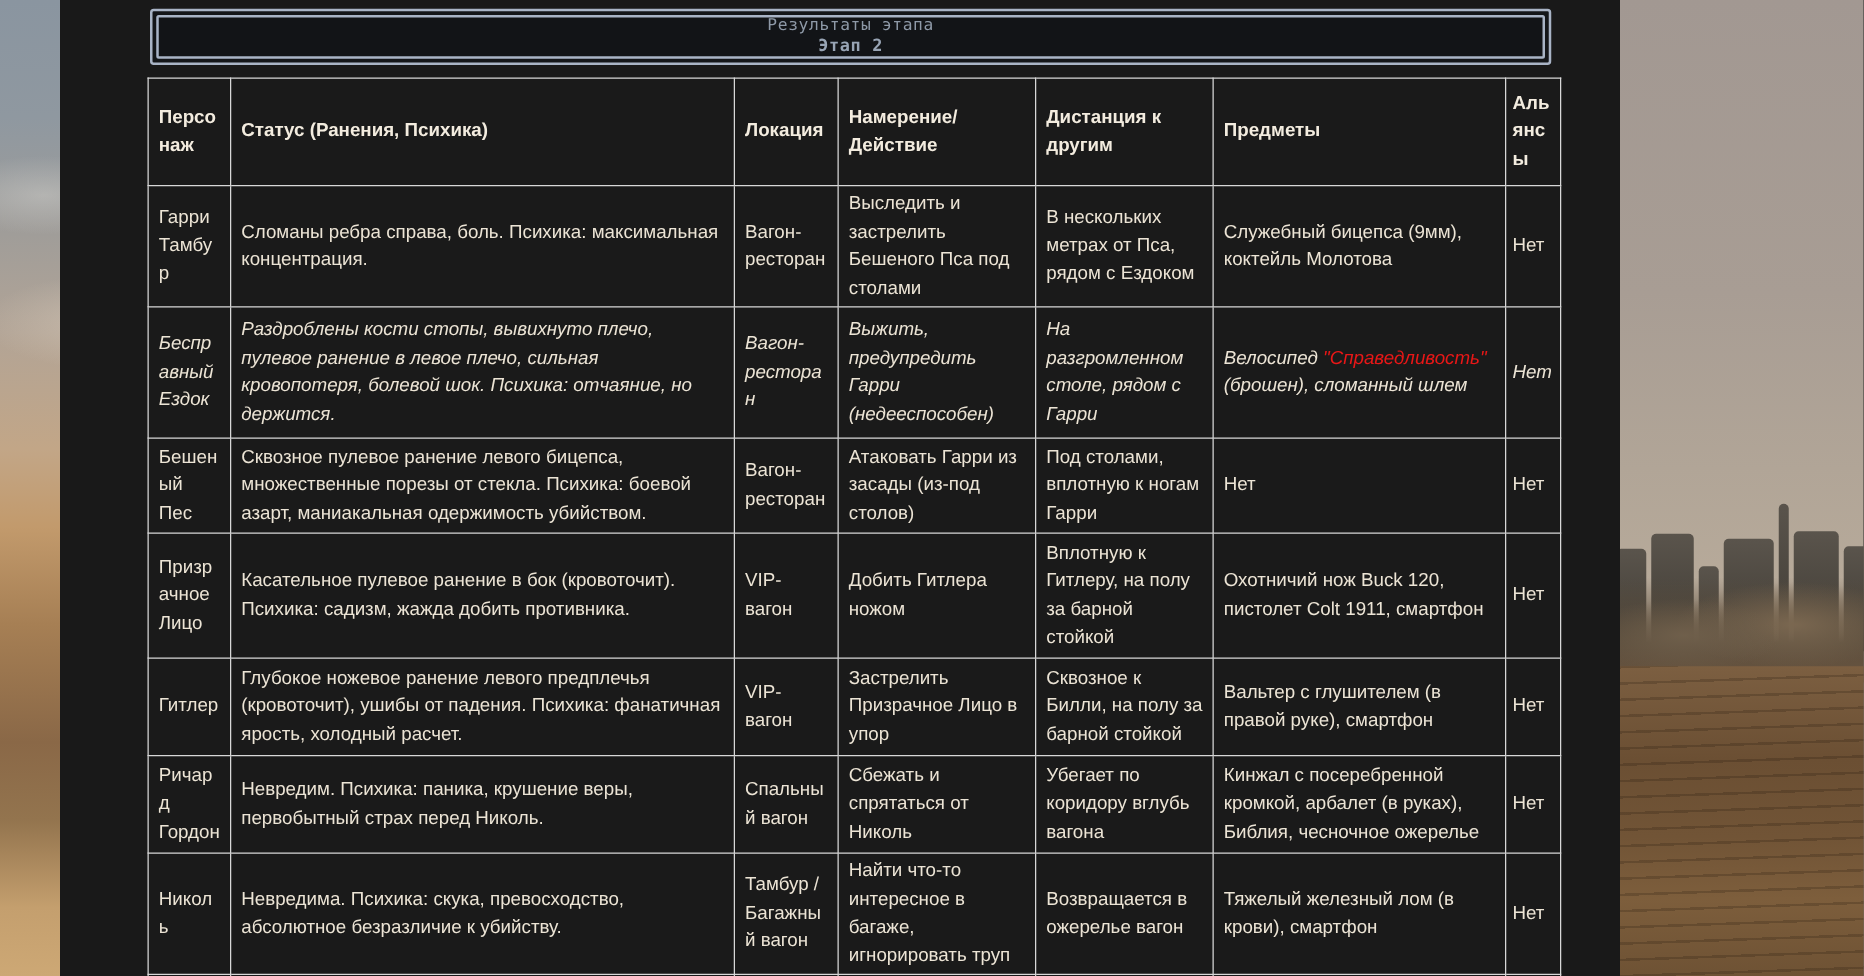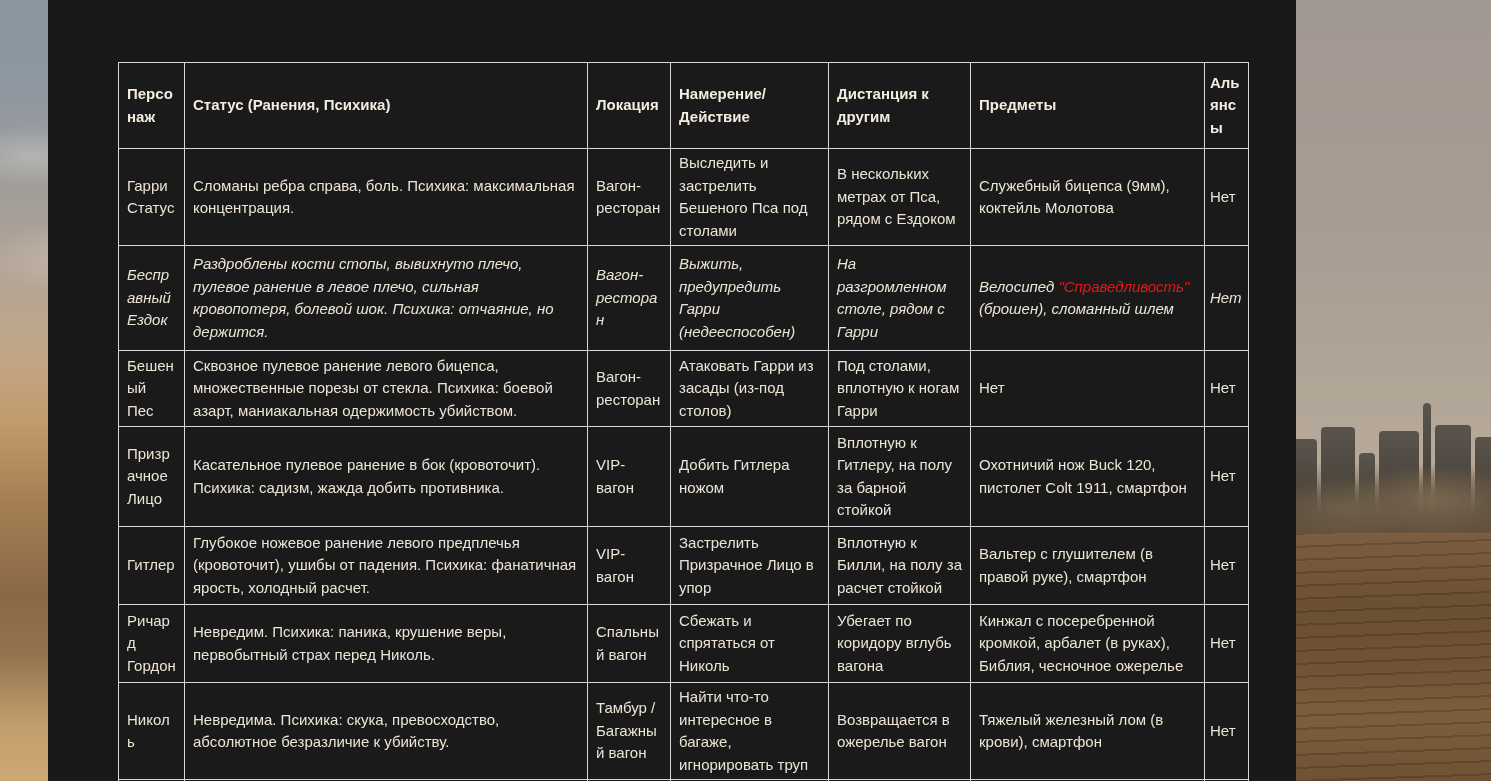--- a/index.html
+++ b/index.html
@@ -108,20 +108,26 @@
     <div class="slab"></div>
     <div class="slab"></div>
     <div class="slab"></div>
   </div>
   <div class="rubble"></div>
   <div class="ground-right"></div>
 </div>
 
 <div class="panel">
 
+  <div class="header-box">
+    <div class="header-box-inner">
+      <div class="header-title">Результаты этапа</div>
+      <div class="header-stage">Этап 2</div>
+    </div>
+  </div>
 
   <table class="results">
     <colgroup>
       <col style="width:66px">
         <col style="width:403px">
         <col style="width:83px">
       <col style="width:158px">
         <col style="width:142px">
         <col style="width:234px">
       <col style="width:44px">
@@ -132,21 +138,21 @@
         <th>Статус (Ранения, Психика)</th>
         <th>Локация</th>
         <th>Намерение/Действие</th>
         <th>Дистанция к другим</th>
         <th>Предметы</th>
         <th>Альянсы</th>
       </tr>
     </thead>
     <tbody>
         <tr>
-          <td>Гарри Статус</td>
+          <td>Гарри Тамбур</td>
           <td>Сломаны ребра справа, боль. Психика: максимальная концентрация.</td>
           <td>Вагон-ресторан</td>
           <td>Выследить и застрелить Бешеного Пса под столами</td>
           <td>В нескольких метрах от Пса, рядом с Ездоком</td>
           <td><span>Служебный бицепса (9мм), коктейль Молотова</span></td>
           <td>Нет</td>
         </tr>
         <tr>
           <td>Бесправный Ездок</td>
           <td>Раздроблены кости стопы, вывихнуто плечо, пулевое ранение в левое плечо, сильная кровопотеря, болевой шок. Психика: отчаяние, но держится.</td>
@@ -172,21 +178,21 @@
           <td>Добить Гитлера ножом</td>
           <td>Вплотную к Гитлеру, на полу за барной стойкой</td>
           <td><span>Охотничий нож Buck 120, пистолет Colt 1911, смартфон</span></td>
           <td>Нет</td>
         </tr>
         <tr>
           <td>Гитлер</td>
           <td>Глубокое ножевое ранение левого предплечья (кровоточит), ушибы от падения. Психика: фанатичная ярость, холодный расчет.</td>
           <td>VIP-вагон</td>
           <td>Застрелить Призрачное Лицо в упор</td>
-          <td>Вплотную к Билли, на полу за расчет стойкой</td>
+          <td>Сквозное к Билли, на полу за барной стойкой</td>
           <td><span>Вальтер с глушителем (в правой руке), смартфон</span></td>
           <td>Нет</td>
         </tr>
         <tr>
           <td>Ричард Гордон</td>
           <td>Невредим. Психика: паника, крушение веры, первобытный страх перед Николь.</td>
           <td>Спальный вагон</td>
           <td>Сбежать и спрятаться от Николь</td>
           <td>Убегает по коридору вглубь вагона</td>
           <td><span>Кинжал с посеребренной кромкой, арбалет (в руках), Библия, чесночное ожерелье</span></td>

